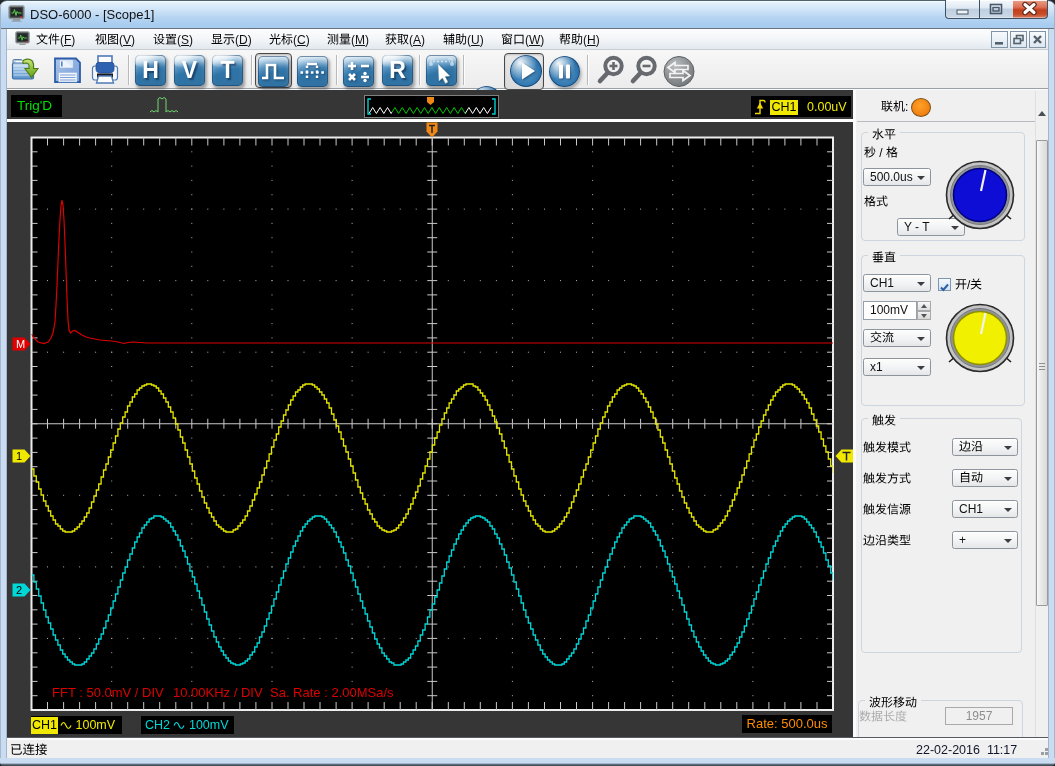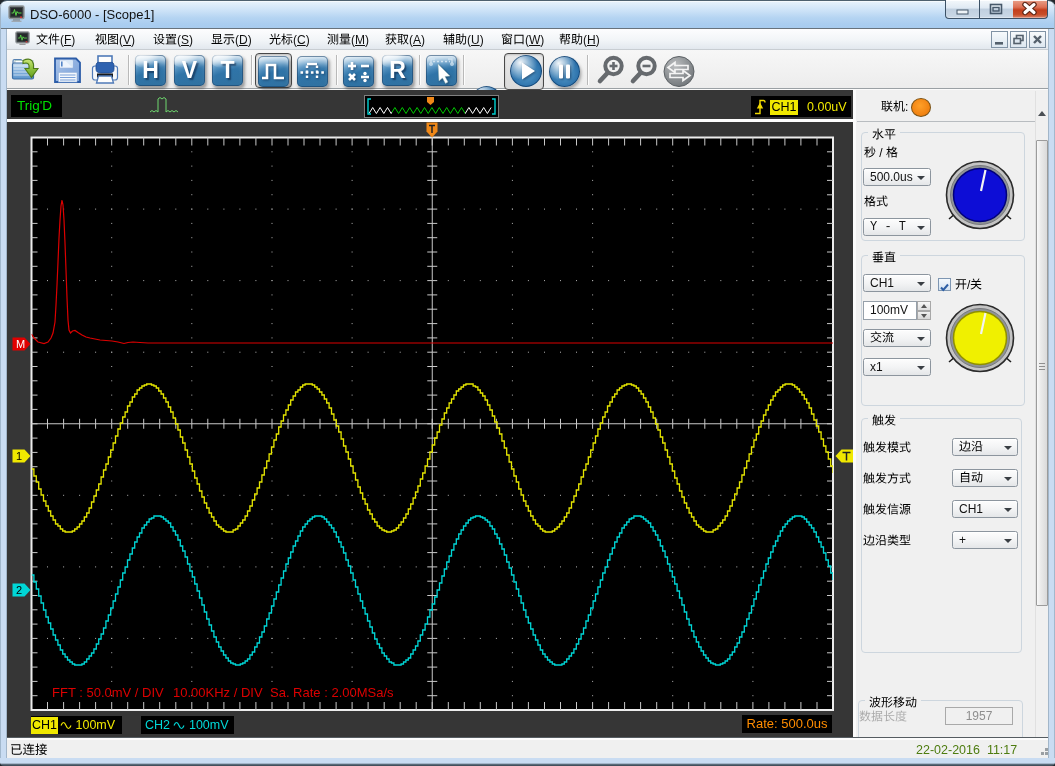--- a/index.html
+++ b/index.html
@@ -35,21 +35,21 @@
 
 #panel{left:853px;top:90px;width:195px;height:647px;background:#f0f0f0;border-left:3px solid #fbfbfb}
 .grp{position:absolute;border:1px solid #cdd6de;border-radius:4px}
 .grplbl{position:absolute;background:#f0f0f0;padding:0 4px}
 .combo{position:absolute;height:18px;border:1px solid #8c959e;border-radius:2.5px;background:linear-gradient(#fdfdfd 0%,#f2f3f4 55%,#e4e6e8 100%);font-size:12px;color:#111;line-height:16px;padding-left:6px;box-shadow:inset 0 1px 0 #fff}
 .combo .da{position:absolute;right:5px;top:7px;width:0;height:0;border-left:4px solid transparent;border-right:4px solid transparent;border-top:4.5px solid #3a3f44}
 .lab{position:absolute;font-size:12px;color:#000;white-space:nowrap}
 
 #statsep{left:7px;top:737px;width:1041px;height:1px;background:#555c61}
 #statsep2{left:7px;top:738px;width:1041px;height:1.5px;background:#fcfcfc}
-#statusbar{left:7px;top:739.5px;width:1041px;height:18.5px;background:#f0f0f0;font-size:12.5px;color:#4d7c0f}
+#statusbar{left:7px;top:739.5px;width:1041px;height:18.5px;background:#f0f0f0;font-size:12.5px;color:#0f172a}
 
 #frL{left:0;top:29px;width:7px;height:729px;background:linear-gradient(90deg,#8fa6ba 0,#c9dcf2 1.5px,#c9dcf2 5.5px,#8fa3b5 7px)}
 #frR{left:1048px;top:29px;width:7px;height:729px;background:linear-gradient(90deg,#8fa3b5 0,#c9dcf2 1.5px,#c9dcf2 5.5px,#8fa6ba 7px)}
 #frB{left:0;top:758px;width:1055px;height:8px;background:linear-gradient(#c9dcf2 0,#c9dcf2 5px,#5a6a78 6.5px,#37434e 8px);border-radius:0 0 4px 4px}
 </style></head><body>
 <div id="win">
 
 <div class="abs" id="titlebar"></div>
 <div class="abs" style="left:8px;top:5px;width:17px;height:17px;"><svg width="17" height="17" viewBox="0 0 17 17">
         <rect x="1" y="1" width="15" height="12.5" rx="1.5" fill="#3f4447" stroke="#919699" stroke-width="1.4"></rect>
@@ -1274,21 +1274,21 @@
 <div class="abs lab" style="left:864px;top:146px;"><svg class="zh " style="width:12.0px;height:12.0px;vertical-align:-1.4px;" viewBox="0 -880 1000 1000" fill="#000000">
         <path transform="translate(0,0) scale(1,-1)" d="M493 670C478 561 452 445 416 368C433 362 465 347 479 337C515 418 545 540 563 657ZM775 662C822 576 869 462 887 387L955 412C936 487 889 598 839 684ZM839 351C766 154 609 41 360 -11C376 -28 393 -57 401 -77C664 -14 830 112 909 329ZM633 840V221H705V840ZM372 826C297 793 165 763 53 745C61 729 71 704 74 687C117 693 164 700 210 709V558H43V488H201C161 373 93 243 30 172C42 154 60 124 68 103C118 164 170 263 210 363V-78H284V385C317 336 355 274 371 242L416 301C397 328 311 439 284 468V488H425V558H284V725C333 737 380 751 418 766Z"></path>
       </svg> / <svg class="zh " style="width:12.0px;height:12.0px;vertical-align:-1.4px;" viewBox="0 -880 1000 1000" fill="#000000">
         <path transform="translate(0,0) scale(1,-1)" d="M575 667H794C764 604 723 546 675 496C627 545 590 597 563 648ZM202 840V626H52V555H193C162 417 95 260 28 175C41 158 60 129 67 109C117 175 165 284 202 397V-79H273V425C304 381 339 327 355 299L400 356C382 382 300 481 273 511V555H387L363 535C380 523 409 497 422 484C456 514 490 550 521 590C548 543 583 495 626 450C541 377 441 323 341 291C356 276 375 248 384 230C410 240 436 250 462 262V-81H532V-37H811V-77H884V270L930 252C941 271 962 300 977 315C878 345 794 392 726 449C796 522 853 610 889 713L842 735L828 732H612C628 761 642 791 654 822L582 841C543 739 478 641 403 570V626H273V840ZM532 29V222H811V29ZM511 287C570 318 625 356 676 401C725 358 782 319 847 287Z"></path>
       </svg></div>
 <div class="abs combo" style="left:863px;top:168px;width:68px;">500.0us<span class="da"></span></div>
 <div class="abs lab" style="left:864px;top:195px;"><svg class="zh " style="width:24.0px;height:12.0px;vertical-align:-1.4px;" viewBox="0 -880 2000 1000" fill="#000000">
         <path transform="translate(0,0) scale(1,-1)" d="M575 667H794C764 604 723 546 675 496C627 545 590 597 563 648ZM202 840V626H52V555H193C162 417 95 260 28 175C41 158 60 129 67 109C117 175 165 284 202 397V-79H273V425C304 381 339 327 355 299L400 356C382 382 300 481 273 511V555H387L363 535C380 523 409 497 422 484C456 514 490 550 521 590C548 543 583 495 626 450C541 377 441 323 341 291C356 276 375 248 384 230C410 240 436 250 462 262V-81H532V-37H811V-77H884V270L930 252C941 271 962 300 977 315C878 345 794 392 726 449C796 522 853 610 889 713L842 735L828 732H612C628 761 642 791 654 822L582 841C543 739 478 641 403 570V626H273V840ZM532 29V222H811V29ZM511 287C570 318 625 356 676 401C725 358 782 319 847 287Z"></path>
         <path transform="translate(1000,0) scale(1,-1)" d="M709 791C761 755 823 701 853 665L905 712C875 747 811 798 760 833ZM565 836C565 774 567 713 570 653H55V580H575C601 208 685 -82 849 -82C926 -82 954 -31 967 144C946 152 918 169 901 186C894 52 883 -4 855 -4C756 -4 678 241 653 580H947V653H649C646 712 645 773 645 836ZM59 24 83 -50C211 -22 395 20 565 60L559 128L345 82V358H532V431H90V358H270V67Z"></path>
       </svg></div>
-<div class="abs combo" style="left:863px;top:218px;width:68px;font-family:Liberation Mono, monospace;">Y - T<span class="da"></span></div>
+<div class="abs combo" style="left:897px;top:218px;width:68px;">Y - T<span class="da"></span></div>
 <div class="abs" style="left:938px;top:153px;width:84px;height:84px;"><svg width="84" height="84" viewBox="0 0 84 84">
 <g stroke="#1c1c1c" stroke-width="1.6">
           <line x1="11" y1="66" x2="18" y2="60"></line>
           <line x1="73" y1="66" x2="66" y2="60"></line>
         </g>
 <circle cx="42" cy="42" r="33.5" fill="#c4c4c4" stroke="#2a2a2a" stroke-width="1.6"></circle>
 <circle cx="42" cy="42" r="29.5" fill="#8e9296" stroke="#77797c" stroke-width="1"></circle>
 <circle cx="42" cy="42" r="26.5" fill="#0d0dd6" stroke="#00007a" stroke-width="1.5"></circle>
 <line x1="43" y1="38" x2="47.5" y2="17" stroke="#f2f2f2" stroke-width="2.2"></line>
 </svg></div>

